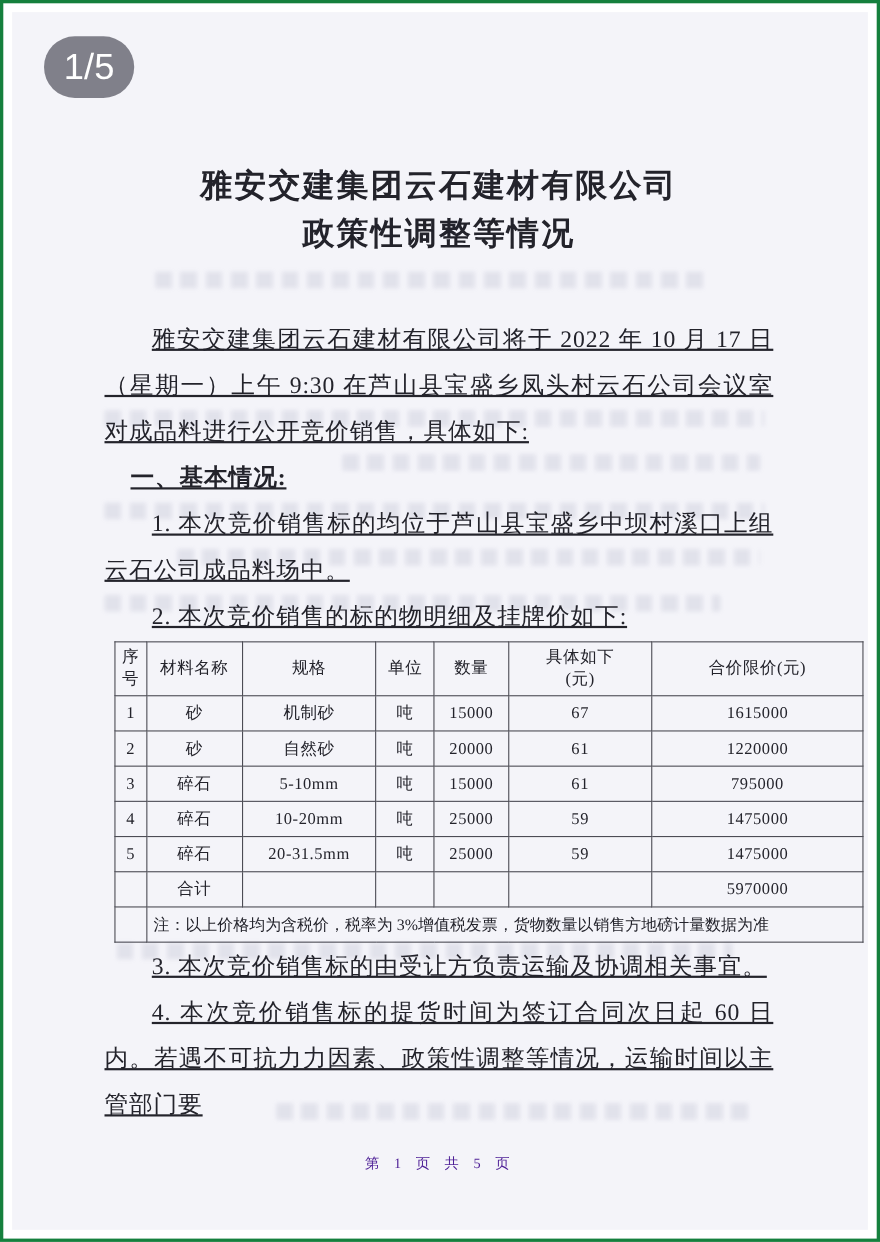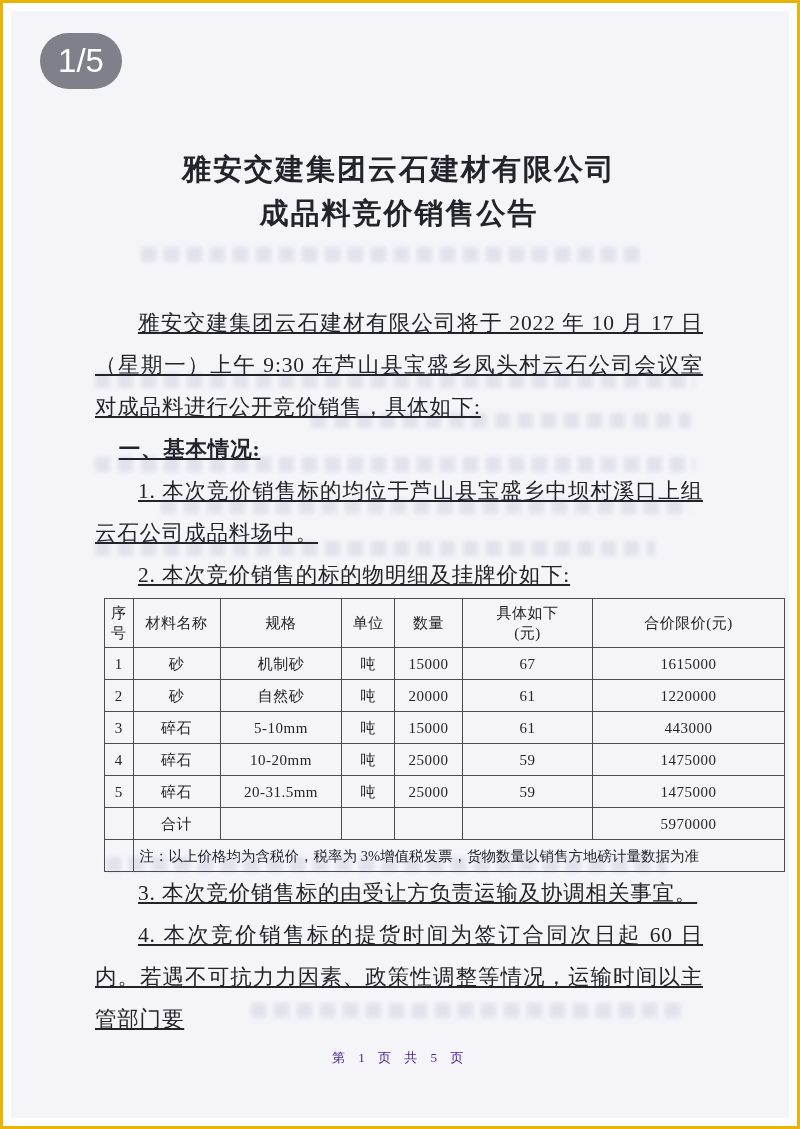--- a/index.html
+++ b/index.html
@@ -4,21 +4,21 @@
 <style>
   html, body {
     margin: 0; padding: 0;
     width: 800px; height: 1129px;
     background: #ffffff;
     overflow: hidden;
   }
   .frame {
     box-sizing: border-box;
     width: 800px; height: 1129px;
-    border: 3px solid #eab308;
+    border: 3px solid #15803d;
     background: #ffffff;
     padding: 8px;
   }
   .photo {
     position: relative;
     width: 100%; height: 100%;
     background: #f4f4f9;
     overflow: hidden;
     font-family: "Liberation Serif", "DejaVu Serif", serif;
     color: #23232b;
@@ -33,21 +33,21 @@
     font-family: "Liberation Sans", "DejaVu Sans", sans-serif;
     font-size: 33px;
     display: flex; align-items: center; justify-content: center;
     z-index: 3;
   }
   .doc {
     position: absolute;
     left: 84px; right: 86px; top: 0;
     z-index: 2;
   }
-  .title-block { margin-top: 136px; margin-bottom: 67px; }
+  .title-block { margin-top: 136px; margin-bottom: 52px; }
   .title-block h1 {
     margin: 0;
     font-size: 29px;
     line-height: 44px;
     font-weight: bold;
     text-align: center;
     letter-spacing: 2px;
   }
   .doc p {
     margin: 0;
@@ -123,21 +123,21 @@
     <div class="ghost" style="top:446px; left:84px; width:600px;"></div>
     <div class="ghost" style="top:488px; left:150px; width:530px;"></div>
     <div class="ghost" style="top:530px; left:84px; width:560px;"></div>
     <div class="ghost" style="top:846px; left:95px; width:560px;"></div>
     <div class="ghost" style="top:992px; left:240px; width:430px;"></div>
 
     <div class="doc">
 
       <div class="title-block">
         <h1>雅安交建集团云石建材有限公司</h1>
-        <h1>成品料竞价销售公告</h1>
+        <h1>政策性调整等情况</h1>
       </div>
 
       <p class="indent">雅安交建集团云石建材有限公司将于 2022 年 10 月 17 日（星期一）上午 9:30 在芦山县宝盛乡凤头村云石公司会议室对成品料进行公开竞价销售，具体如下:</p>
       <p class="heading">一、基本情况:</p>
       <p class="indent">1. 本次竞价销售标的均位于芦山县宝盛乡中坝村溪口上组云石公司成品料场中。</p>
       <p class="indent">2. 本次竞价销售的标的物明细及挂牌价如下:</p>
 
       <div class="table-wrap">
         <table>
           <colgroup>
@@ -180,21 +180,21 @@
                 <td>61</td>
                 <td>1220000</td>
               </tr>
               <tr>
                 <td>3</td>
                 <td>碎石</td>
                 <td>5-10mm</td>
                 <td>吨</td>
                 <td>15000</td>
                 <td>61</td>
-                <td>443000</td>
+                <td>795000</td>
               </tr>
               <tr>
                 <td>4</td>
                 <td>碎石</td>
                 <td>10-20mm</td>
                 <td>吨</td>
                 <td>25000</td>
                 <td>59</td>
                 <td>1475000</td>
               </tr>

